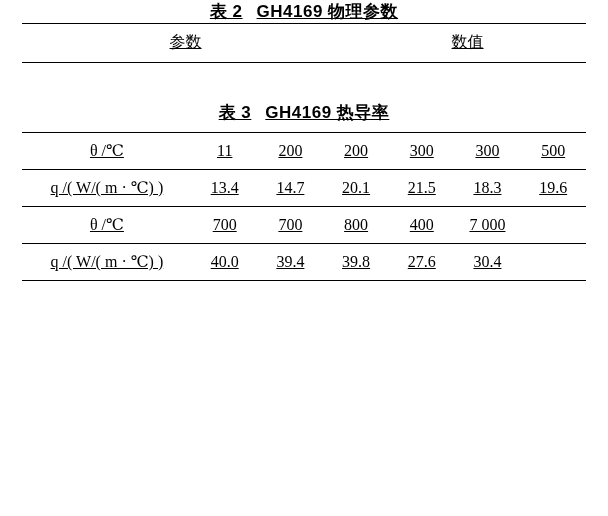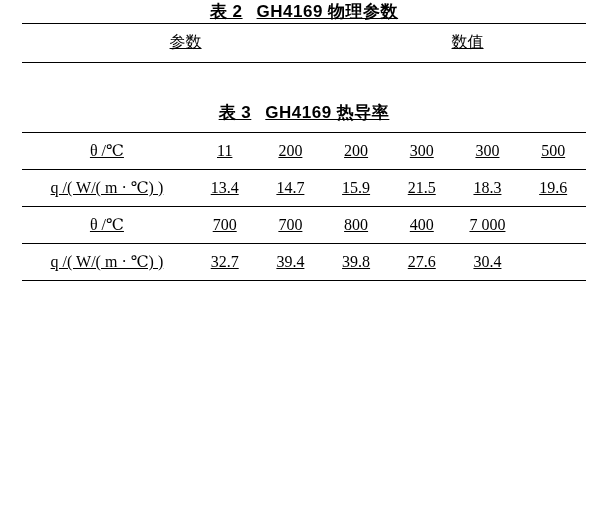--- a/index.html
+++ b/index.html
@@ -138,37 +138,37 @@
           <td>200</td>
           <td>200</td>
           <td>300</td>
           <td>300</td>
           <td>500</td>
         </tr>
         <tr class="rule-mid">
           <td class="lbl">q /( W/( m · ℃) )</td>
           <td>13.4</td>
           <td>14.7</td>
-          <td>15.9</td>
+          <td>20.1</td>
           <td>21.5</td>
           <td>18.3</td>
           <td>19.6</td>
         </tr>
         <tr class="rule-mid">
           <td class="lbl">θ /℃</td>
           <td>700</td>
           <td>700</td>
           <td>800</td>
           <td>400</td>
           <td>7 000</td>
           <td></td>
         </tr>
         <tr class="rule-mid">
           <td class="lbl">q /( W/( m · ℃) )</td>
-          <td>32.7</td>
+          <td>40.0</td>
           <td>39.4</td>
           <td>39.8</td>
           <td>27.6</td>
           <td>30.4</td>
           <td></td>
         </tr>
       </tbody>
     </table>
     <div class="rule-bottom"></div>
   </div>

